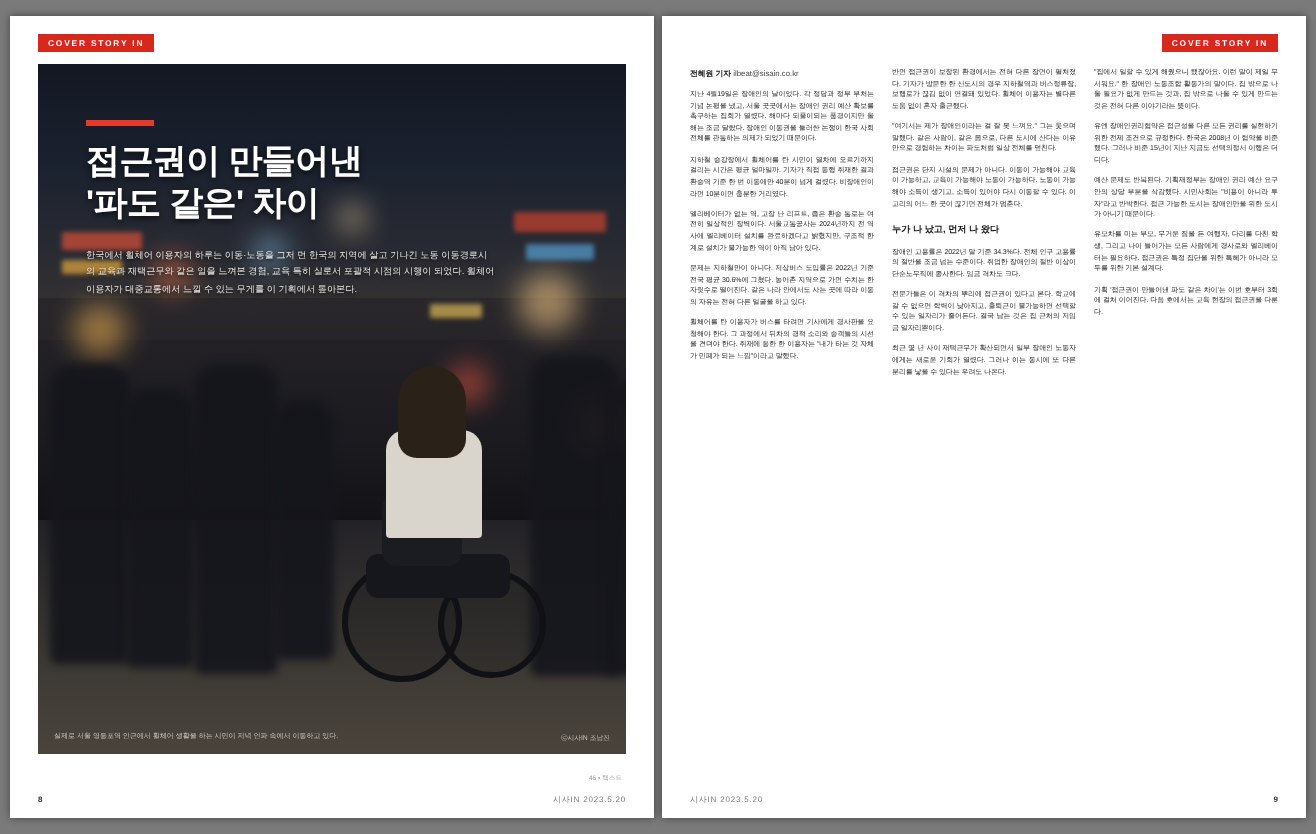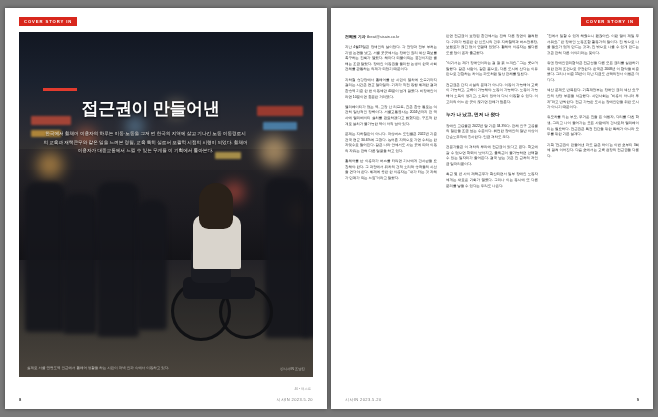--- a/index.html
+++ b/index.html
@@ -27,21 +27,21 @@
   .blurperson{position:absolute;background:#15161c;border-radius:12px 12px 4px 4px;filter:blur(2.2px);opacity:.92;}
   .wheelchair{position:absolute;left:150px;bottom:36px;width:105px;height:170px;}
   .wc-wheel{position:absolute;border:3px solid #101114;border-radius:50%;background:rgba(20,20,24,.25);}
   .wc-body{position:absolute;background:#16171d;border-radius:6px;}
   .hair{position:absolute;background:#2a2119;border-radius:18px 18px 10px 10px;}
   .coat{position:absolute;background:#d9d4cc;border-radius:10px 10px 2px 2px;}
   .photo-caption{position:absolute;left:8px;bottom:6px;width:190px;color:#d8d6d2;font-size:3.5px;line-height:1.5;opacity:.92;}
   .photo-credit{position:absolute;right:8px;bottom:6px;color:#cfcdc9;font-size:3.4px;opacity:.9;}
 
   
-  .headline{position:absolute;left:24px;top:56px;width:215px;color:#fff;text-align:center;}
+  .headline{position:absolute;left:24px;top:28px;width:215px;color:#fff;}
   .kicker-bar{width:34px;height:2.5px;background:#e23b2e;margin-bottom:7px;}
   .h1{font-size:17px;line-height:1.28;font-weight:bold;letter-spacing:-.3px;text-shadow:0 1px 3px rgba(0,0,0,.75);margin:0;}
   .deck{margin-top:11px;font-size:4.6px;line-height:1.85;color:#eceae6;text-shadow:0 1px 2px rgba(0,0,0,.8);width:205px;}
 
   
   .cols{position:absolute;top:24px;display:flex;gap:9px;}
   .col{width:93px;}
   .byline{font-size:3.9px;color:#111;font-weight:bold;margin-bottom:5px;line-height:1.5;}
   .byline .mail{font-weight:normal;color:#444;}
   .para{font-size:3.5px;line-height:1.62;color:#17181a;text-align:justify;margin:0 0 4.5px 0;letter-spacing:-.05px;}
@@ -96,20 +96,21 @@
         <div class="wc-wheel" style="left:50px;bottom:2px;width:48px;height:48px;"></div>
         <div class="wc-body" style="left:14px;bottom:42px;width:72px;height:22px;"></div>
         <div class="wc-body" style="left:22px;bottom:58px;width:40px;height:36px;border-radius:7px;background:#1b1c22;"></div>
         <div class="coat" style="left:24px;bottom:72px;width:48px;height:54px;"></div>
         <div class="hair" style="left:30px;bottom:112px;width:34px;height:46px;"></div>
       </div>
 
       <div class="headline">
         <div class="kicker-bar"></div>
         <div class="h1">접근권이 만들어낸</div>
+        <div class="h1 q">'파도 같은' 차이</div>
         <div class="deck">한국에서 휠체어 이용자의 하루는 이동·노동을 그저 먼 한국의 지역에 살고 기나긴 노동 이동경로시의 교육과 재택근무와 같은 일을 느껴본 경험, 교육 특히 실로서 포괄적 시점의 시행이 되었다. 휠체어 이용자가 대중교통에서 느낄 수 있는 무게를 이 기획에서 톺아본다.</div>
       </div>
 
       <div class="photo-caption">실제로 서울 영등포역 인근에서 휠체어 생활을 하는 시민이 저녁 인파 속에서 이동하고 있다.</div>
       <div class="photo-credit">ⓒ시사IN 조남진</div>
     </div>
 
     <div class="pagetag">46 • 텍스트</div>
     <div class="folio num">8</div>
     <div class="folio mast">시사IN 2023.5.20</div>

